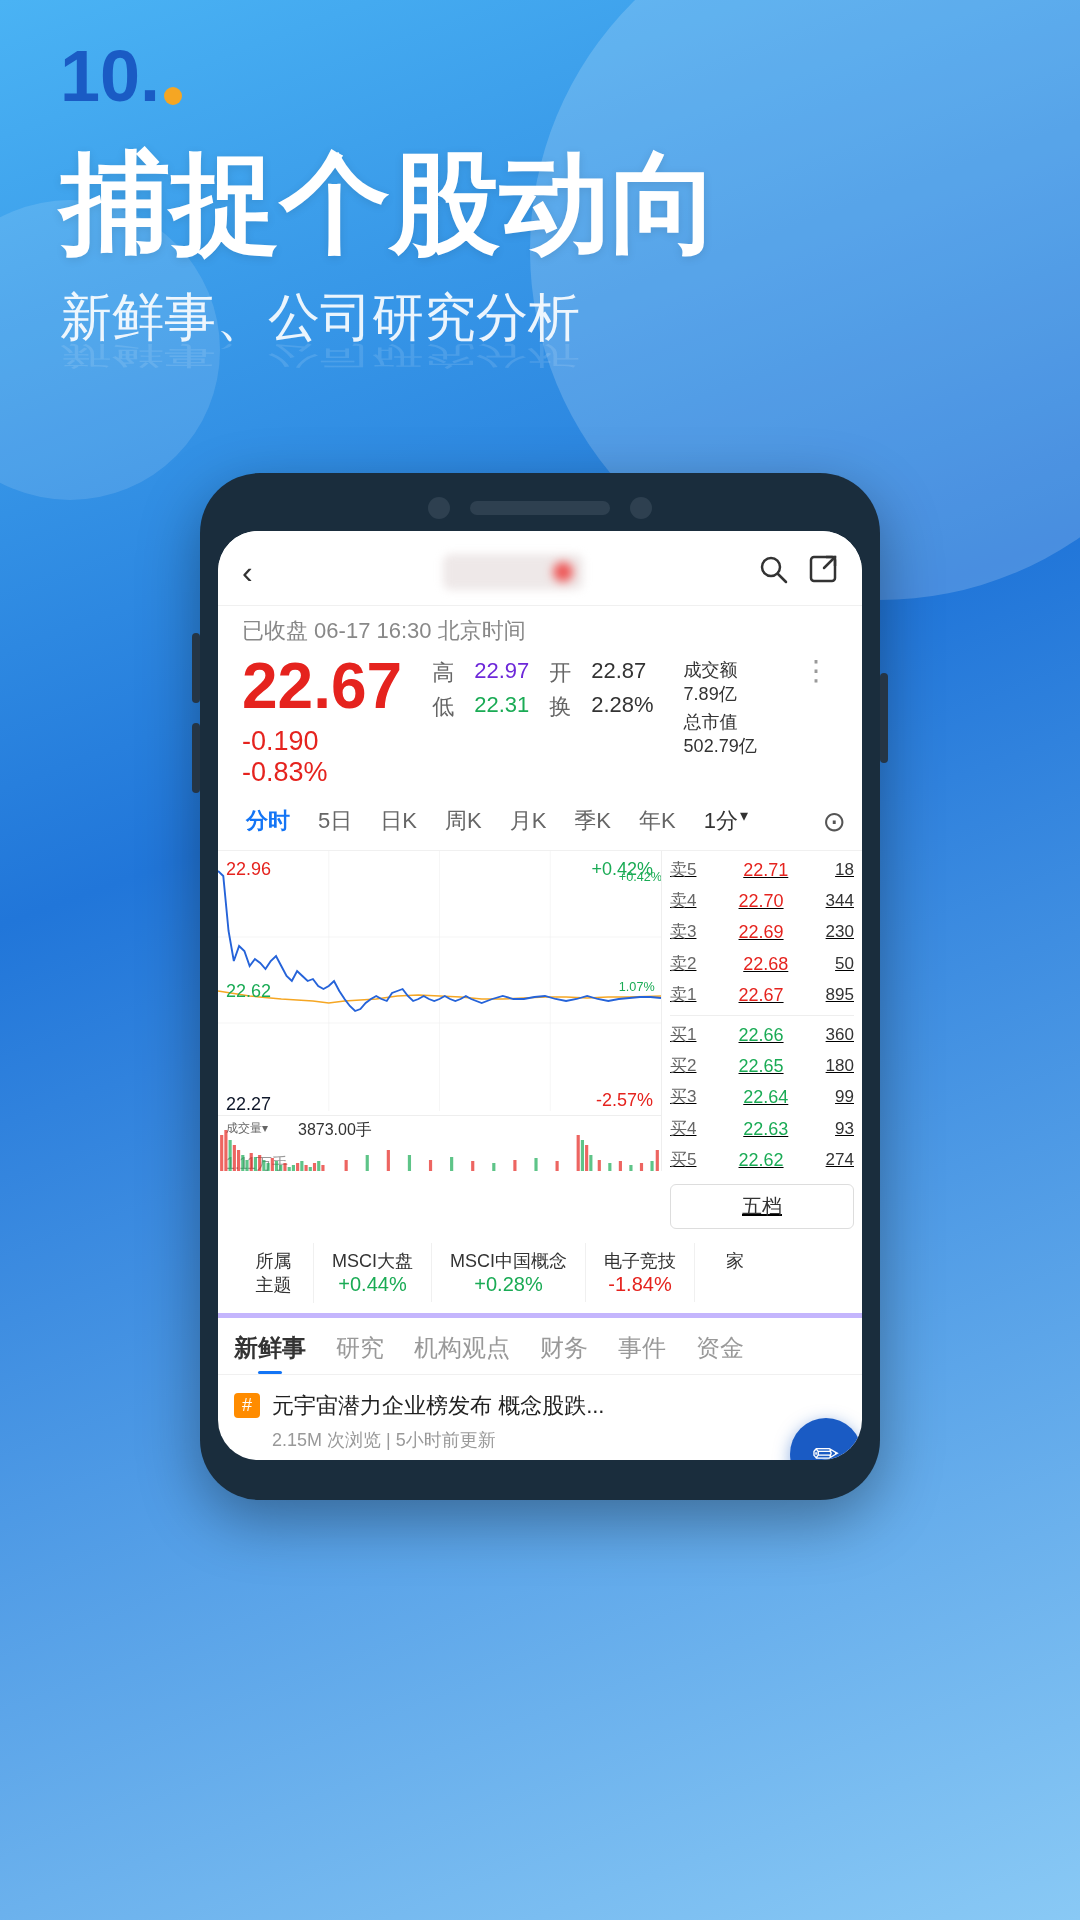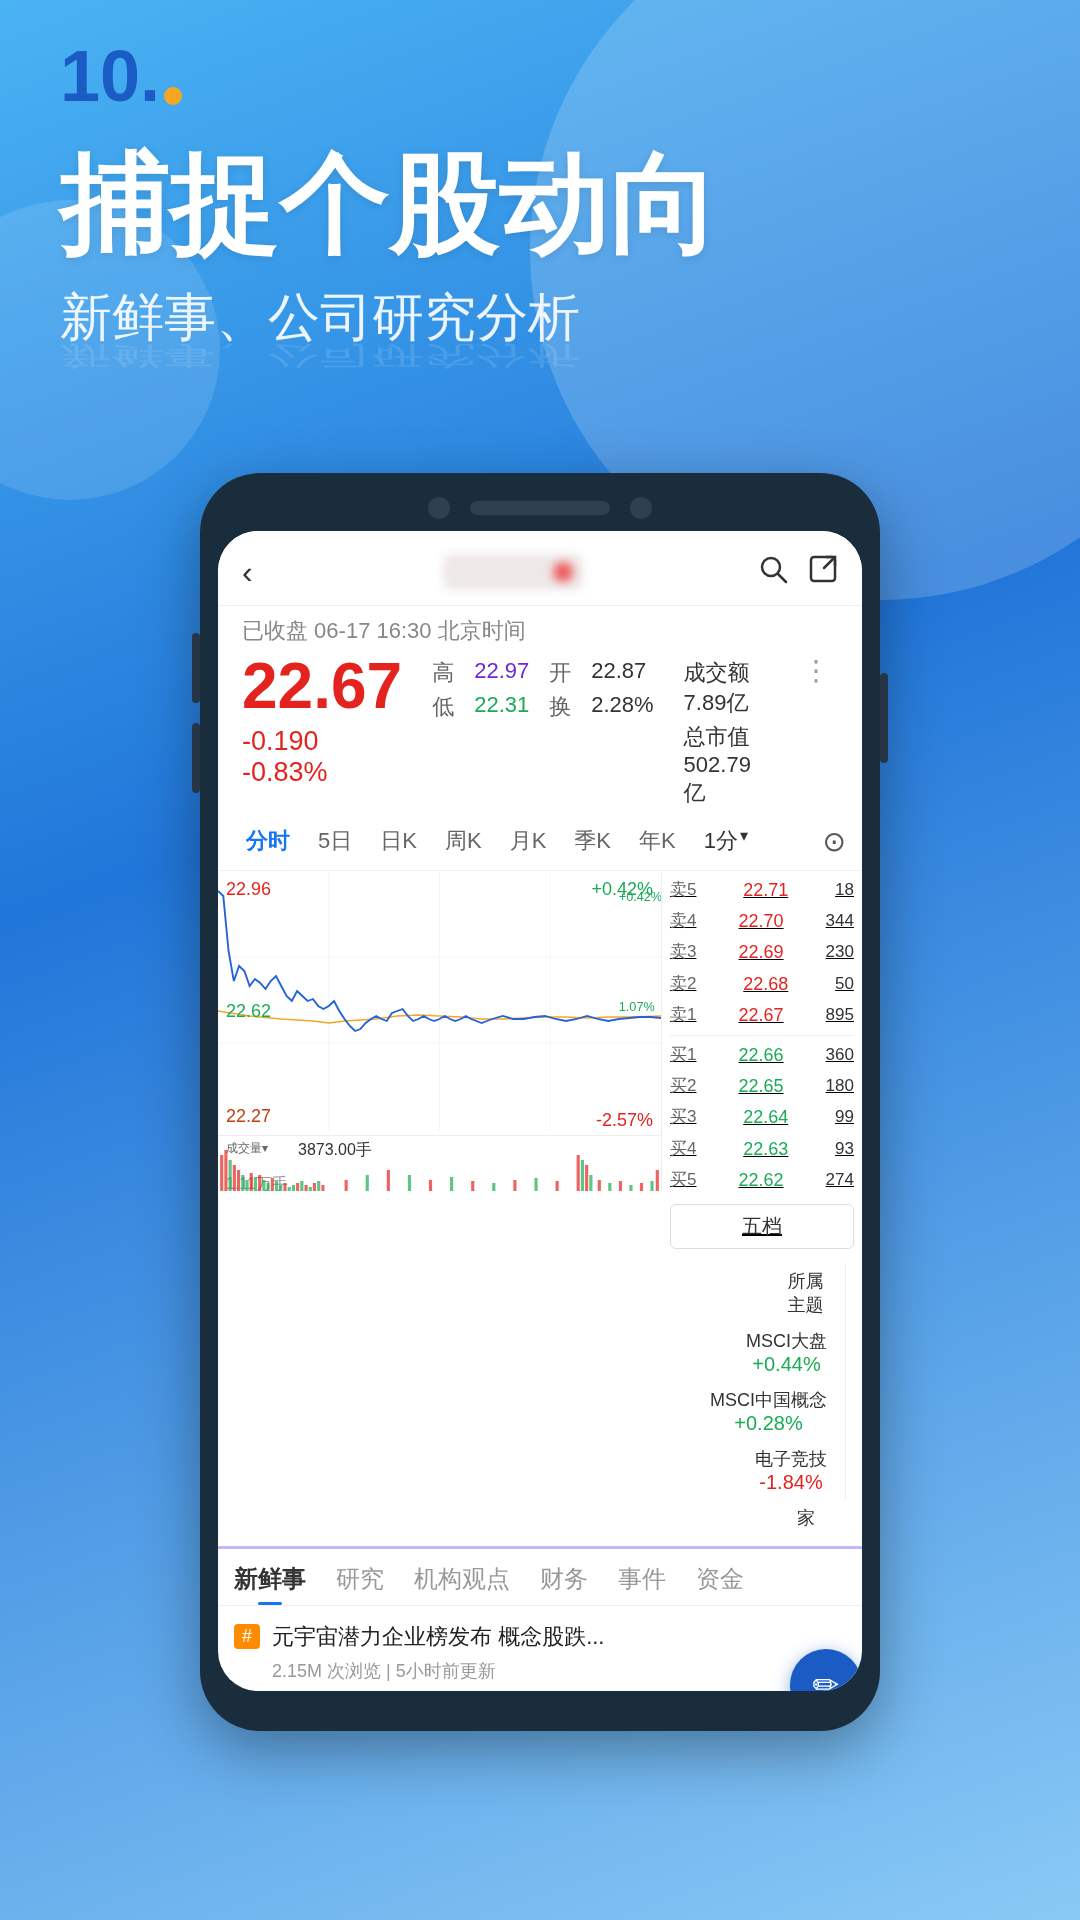--- a/index.html
+++ b/index.html
@@ -221,21 +221,21 @@
     .price-val-red { color: #6d28d9; font-weight: 500; }
     .price-val-green { color: #1aab55; font-weight: 500; }
     .price-val { color: #333; }
     .price-right {
       display: flex;
       flex-direction: column;
       gap: 4px;
       margin-top: 4px;
     }
     .price-amount {
-      font-size: 22px;
+      font-size: 18px;
       color: #333;
     }
     .more-dots {
       font-size: 28px;
       color: #999;
       cursor: pointer;
       padding: 0 8px;
     }
 
     
@@ -284,21 +284,21 @@
       height: 320px;
       border-right: 1px solid #eee;
       overflow: hidden;
     }
     .chart-label {
       position: absolute;
       font-size: 18px;
     }
     .chart-label.high { top: 8px; left: 8px; color: #e5231e; }
     .chart-label.high-pct { top: 8px; right: 8px; color: #1aab55; font-size: 18px; }
-    .chart-label.low { bottom: 64px; left: 8px; color: #c2410c; }
+    .chart-label.low { bottom: 56px; left: 8px; color: #0f172a; }
     .chart-label.low-pct { bottom: 60px; right: 8px; color: #e5231e; font-size: 18px; }
     .chart-label.mid { top: 130px; left: 8px; color: #1aab55; }
 
     
     .chart-svg {
       width: 100%;
       height: 260px;
     }
 
     
@@ -364,26 +364,25 @@
       border-radius: 6px;
       text-align: center;
       font-size: 20px;
       color: #333;
       cursor: pointer;
     }
 
     
     .theme-section {
       display: flex;
-      align-items: flex-end;
+      align-items: flex-start;
       padding: 10px 16px;
       gap: 0;
-      border-bottom: 3px solid #c4b5fd;
+      border-bottom: 5px solid #c4b5fd;
       overflow-x: auto;
-      flex-direction: column;
     }
     .theme-tag {
       display: flex;
       flex-direction: column;
       align-items: center;
       padding: 6px 18px;
       border-right: 1px solid #f0f0f0;
       min-width: 80px;
     }
     .theme-tag:last-child { border-right: none; }

